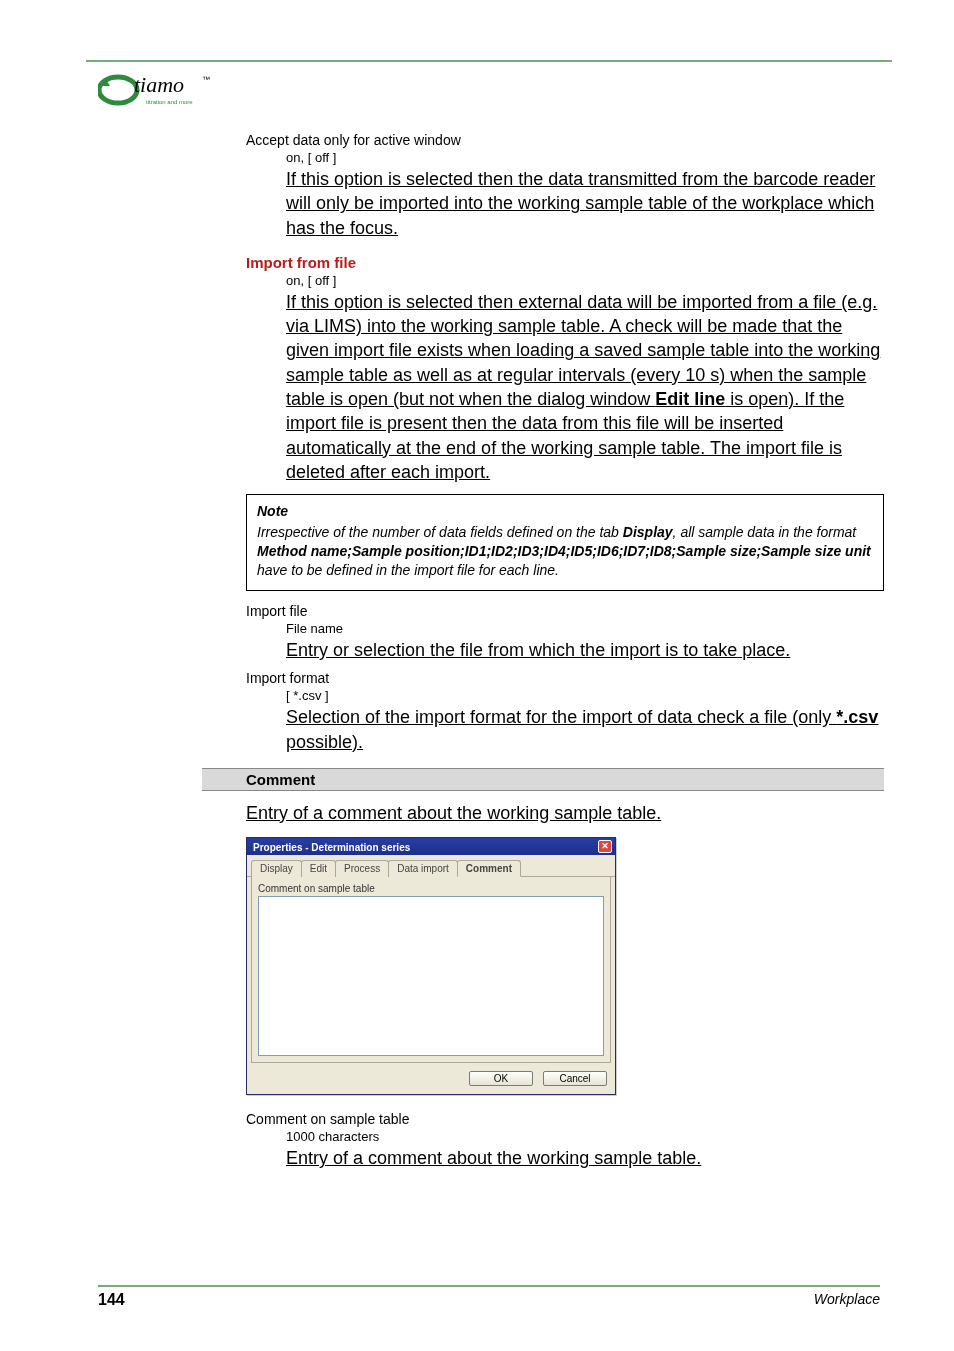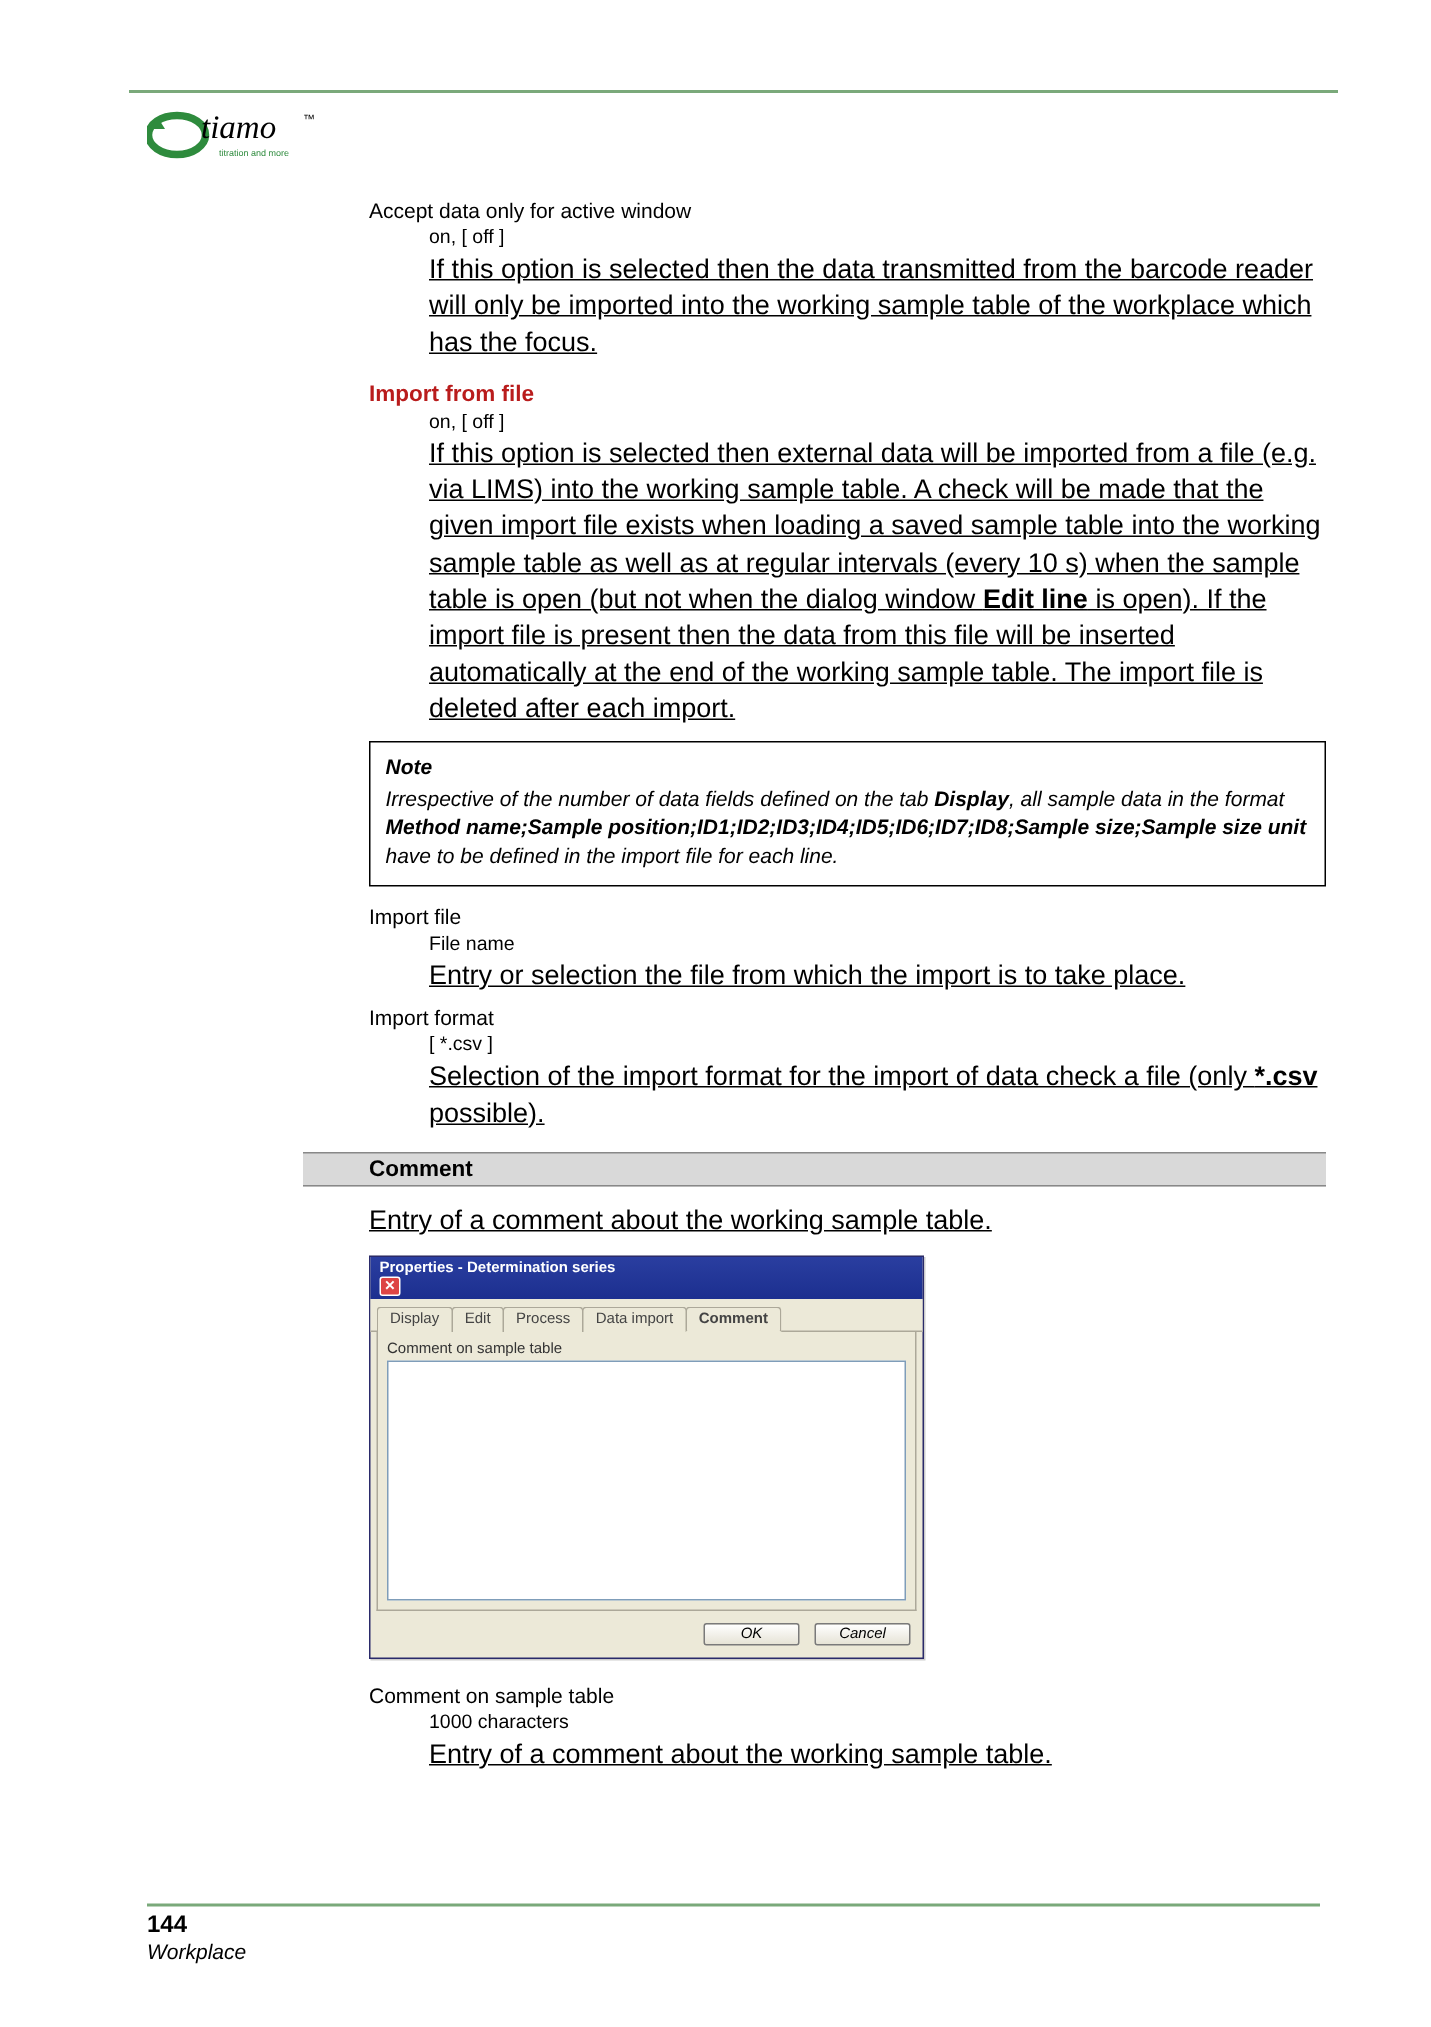--- a/index.html
+++ b/index.html
@@ -79,26 +79,25 @@
     margin-bottom: 16px;
     font-family: Tahoma, Arial, sans-serif;
     font-size: 10px;
     background: #ece9d8;
     box-shadow: 1px 1px 0 rgba(0,0,0,.2);
   }
   .titlebar {
     background: linear-gradient(#2a3ea0,#1c2f8f);
     color: #fff;
     display: flex;
-    align-items: flex-start;
+    align-items: flex-end;
     justify-content: space-between;
     padding: 2px 3px 2px 6px;
     font-weight: bold;
     font-size: 10px;
-    flex-direction: column;
   }
   .titlebar .xbtn {
     width: 14px; height: 13px;
     background: #d44; color:#fff;
     border: 1px solid #fff;
     display:flex; align-items:center; justify-content:center;
     font-size: 9px; font-weight: bold;
     border-radius: 2px;
     line-height: 1;
   }
@@ -149,34 +148,32 @@
     padding: 0 8px 8px 8px;
   }
   .winbtn {
     border: 1px solid #7a7a7a;
     background: linear-gradient(#fff,#e6e3d6);
     font-size: 10px;
     padding: 1px 0;
     width: 64px;
     text-align: center;
     border-radius: 2px;
-    font-style: italic;
   }
 
   .page-footer {
     position: absolute;
     bottom: 42px;
     left: 98px;
     right: 74px;
     border-top: 2px solid #7aa97a;
     padding-top: 4px;
     display: flex;
     justify-content: space-between;
     font-size: 14px;
-    flex-direction: column;
   }
   .page-footer .pn { font-weight: bold; font-size: 16px;}
   .page-footer .wp { font-style: italic; }
 </style>
 </head>
 <body>
 
 <div class="hr-top"></div>
 
 <div class="logo">

